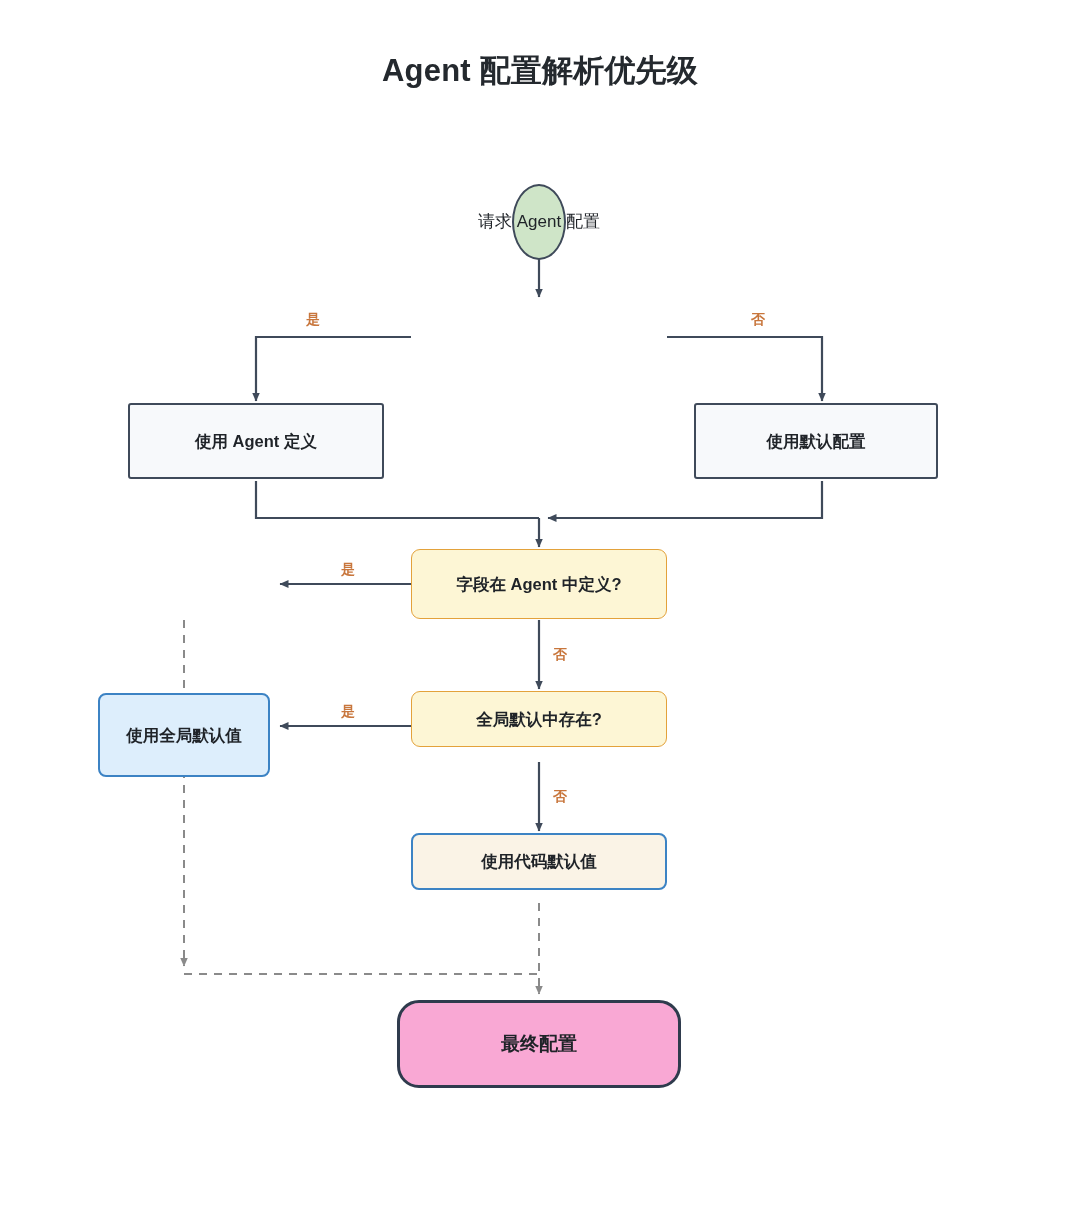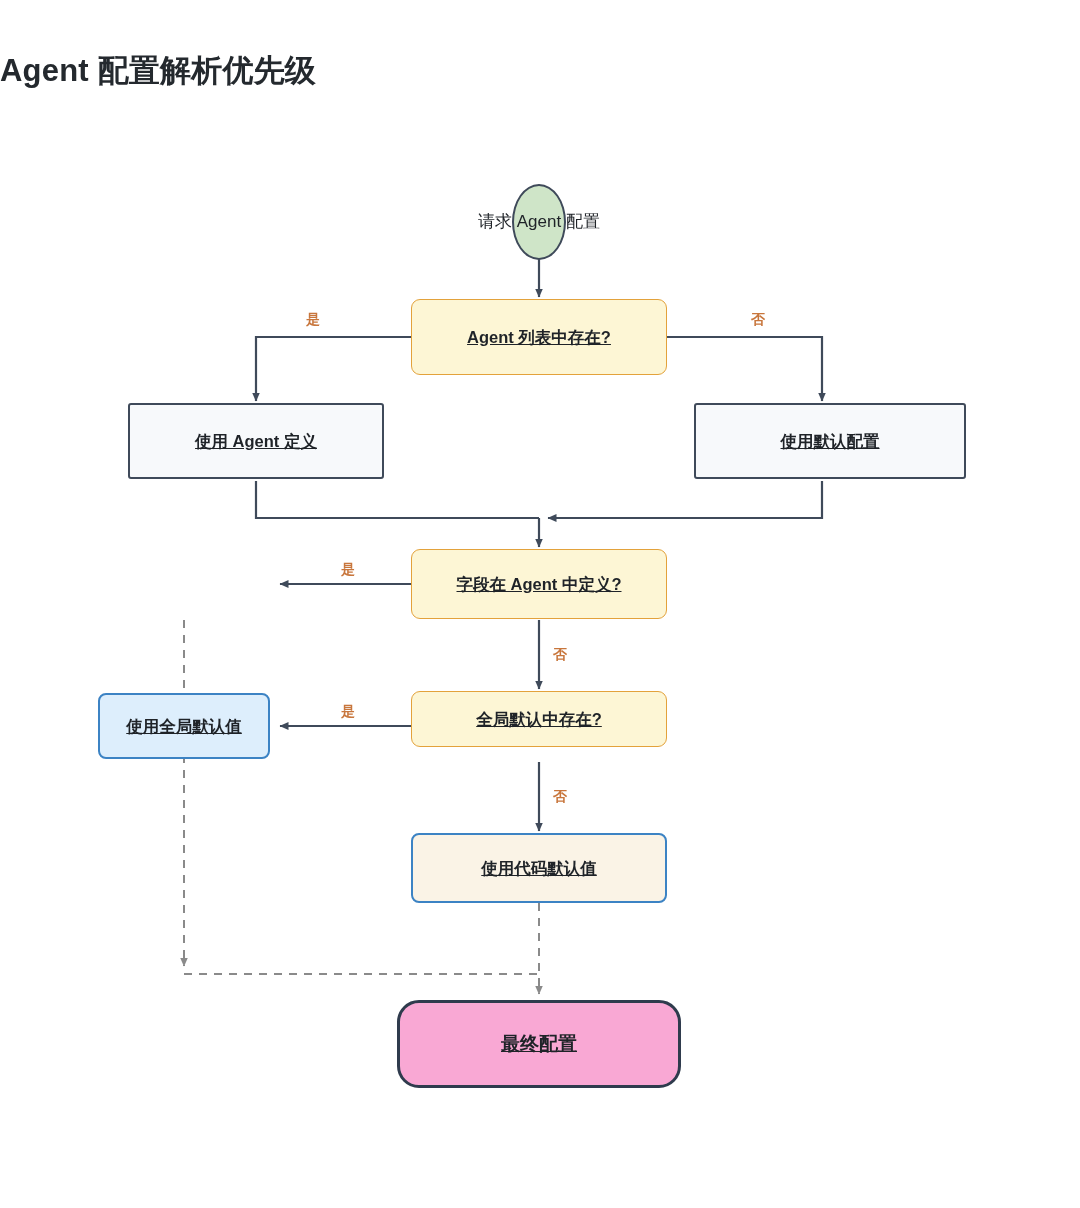--- a/index.html
+++ b/index.html
@@ -25,37 +25,37 @@
     left: 0;
     top: 0;
     width: 1080px;
     height: 1208px;
   }
   .chart-title {
     position: absolute;
     left: 0;
     top: 50px;
     width: 1080px;
+    text-align: center;
     font-size: 31px;
     font-weight: bold;
     color: #24292e;
     letter-spacing: 0.2px;
   }
   .node {
     position: absolute;
     box-sizing: border-box;
     display: flex;
     align-items: center;
     justify-content: center;
     font-size: 16.5px;
     font-weight: bold;
     color: #1f2328;
     line-height: 1.25;
     white-space: nowrap;
-    text-decoration: underline;
   }
   .node-start {
     border-radius: 50%;
     background: #cfe5c8;
     border: 2px solid #3f4a5a;
     overflow: visible;
     font-weight: normal;
     font-size: 17px;
     color: #1f2328;
   }
@@ -147,34 +147,33 @@
       <path d="M184,974 L539,974"></path>
 
       <path d="M539,903 L539,994" marker-end="url(#arrow-gray)"></path>
     </g>
   </svg>
 
   <div class="node node-start" style="left:512px; top:184px; width:54px; height:76px;">
     <span class="label-overflow">请求 Agent 配置</span>
   </div>
 
-  <div class="node node-decision" style="left:411px; top:299px; width:256px; height:76px;">Agent 列表中存在?</div>
 
   <div class="node node-process" style="left:128px; top:403px; width:256px; height:76px;">使用 Agent 定义</div>
 
-  <div class="node node-process" style="left:694px; top:403px; width:272px; height:76px;">使用默认配置</div>
+  <div class="node node-process" style="left:694px; top:403px; width:244px; height:76px;">使用默认配置</div>
 
   <div class="node node-decision" style="left:411px; top:549px; width:256px; height:70px;">字段在 Agent 中定义?</div>
 
 
   <div class="node node-decision" style="left:411px; top:691px; width:256px; height:56px;">全局默认中存在?</div>
 
-  <div class="node node-blue" style="left:98px; top:693px; width:172px; height:66px;">使用全局默认值</div>
+  <div class="node node-blue" style="left:98px; top:693px; width:172px; height:84px;">使用全局默认值</div>
 
-  <div class="node node-codedefault" style="left:411px; top:833px; width:256px; height:70px;">使用代码默认值</div>
+  <div class="node node-codedefault" style="left:411px; top:833px; width:256px; height:57px;">使用代码默认值</div>
 
   <div class="node node-final" style="left:397px; top:1000px; width:284px; height:88px;">最终配置</div>
 
   <div class="edge-label" style="left:306px; top:311px;">是</div>
 
   <div class="edge-label" style="left:751px; top:311px;">否</div>
 
   <div class="edge-label" style="left:341px; top:561px;">是</div>
 
   <div class="edge-label" style="left:553px; top:646px;">否</div>

